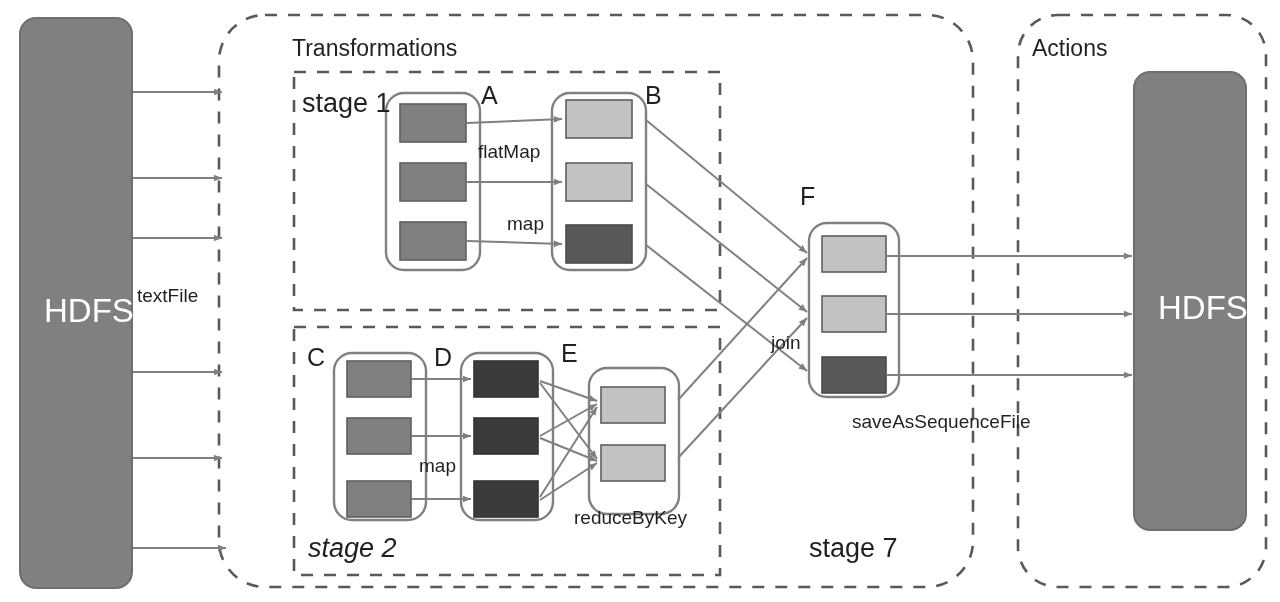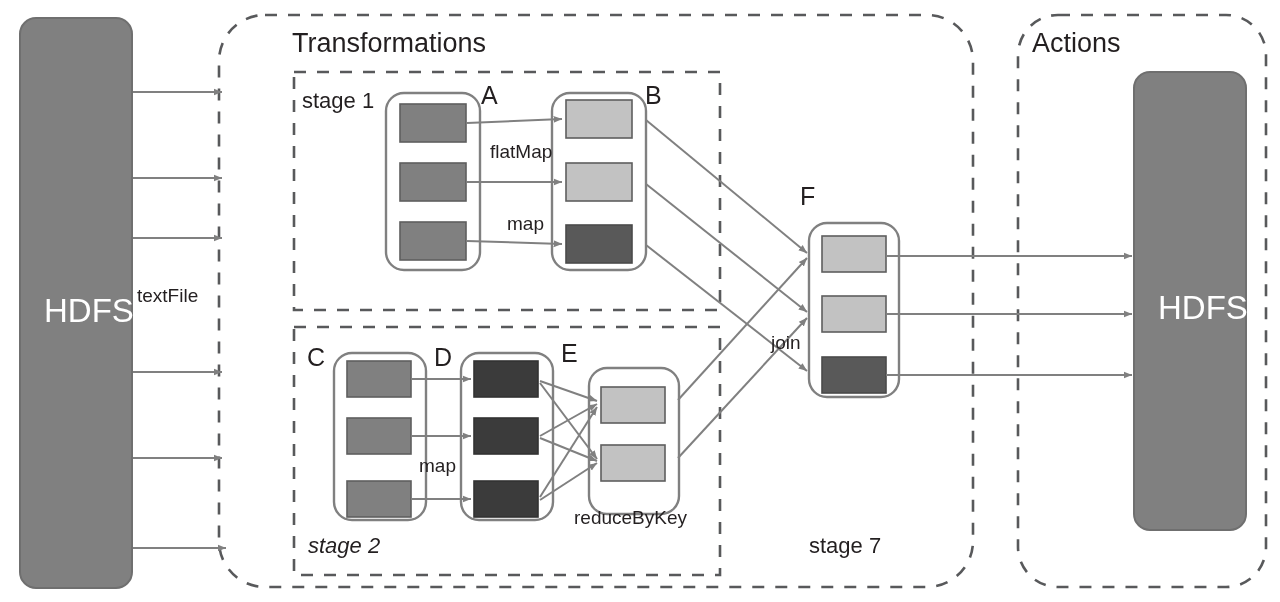--- a/index.html
+++ b/index.html
@@ -26,24 +26,25 @@
     position: absolute;
     color: #231f20;
     white-space: nowrap;
     line-height: 1;
   }
   .lbl-hdfs {
     color: #ffffff;
     font-size: 33px;
   }
   .lbl-zone {
-    font-size: 27px;
+    font-size: 23px;
+    margin-top: 7px;
   }
   .lbl-stage {
-    font-size: 22px;
+    font-size: 27px;
   }
   .lbl-rdd {
     font-size: 25px;
   }
   .lbl-op {
     font-size: 19px;
   }
   .lbl-action {
     font-size: 19px;
   }
@@ -170,24 +171,25 @@
   <div class="lbl lbl-rdd" style="left:307px; top:345px;">C</div>
 
   <div class="lbl lbl-rdd" style="left:434px; top:345px;">D</div>
 
   <div class="lbl lbl-rdd" style="left:561px; top:341px;">E</div>
 
   <div class="lbl lbl-rdd" style="left:800px; top:184px;">F</div>
 
   <div class="lbl lbl-op" style="left:137px; top:286px;">textFile</div>
 
-  <div class="lbl lbl-op" style="left:478px; top:142px;padding-left:12px;">flatMap</div>
+  <div class="lbl lbl-op" style="left:478px; top:142px;">flatMap</div>
 
   <div class="lbl lbl-op" style="left:507px; top:214px;">map</div>
 
   <div class="lbl lbl-op" style="left:419px; top:456px;">map</div>
 
   <div class="lbl lbl-op" style="left:574px; top:508px;">reduceByKey</div>
 
   <div class="lbl lbl-op" style="left:771px; top:305px;margin-top:28px;">join</div>
 
+  <div class="lbl lbl-action" style="left:852px; top:412px;">saveAsSequenceFile</div>
 
 </div>
 
 </body></html>

